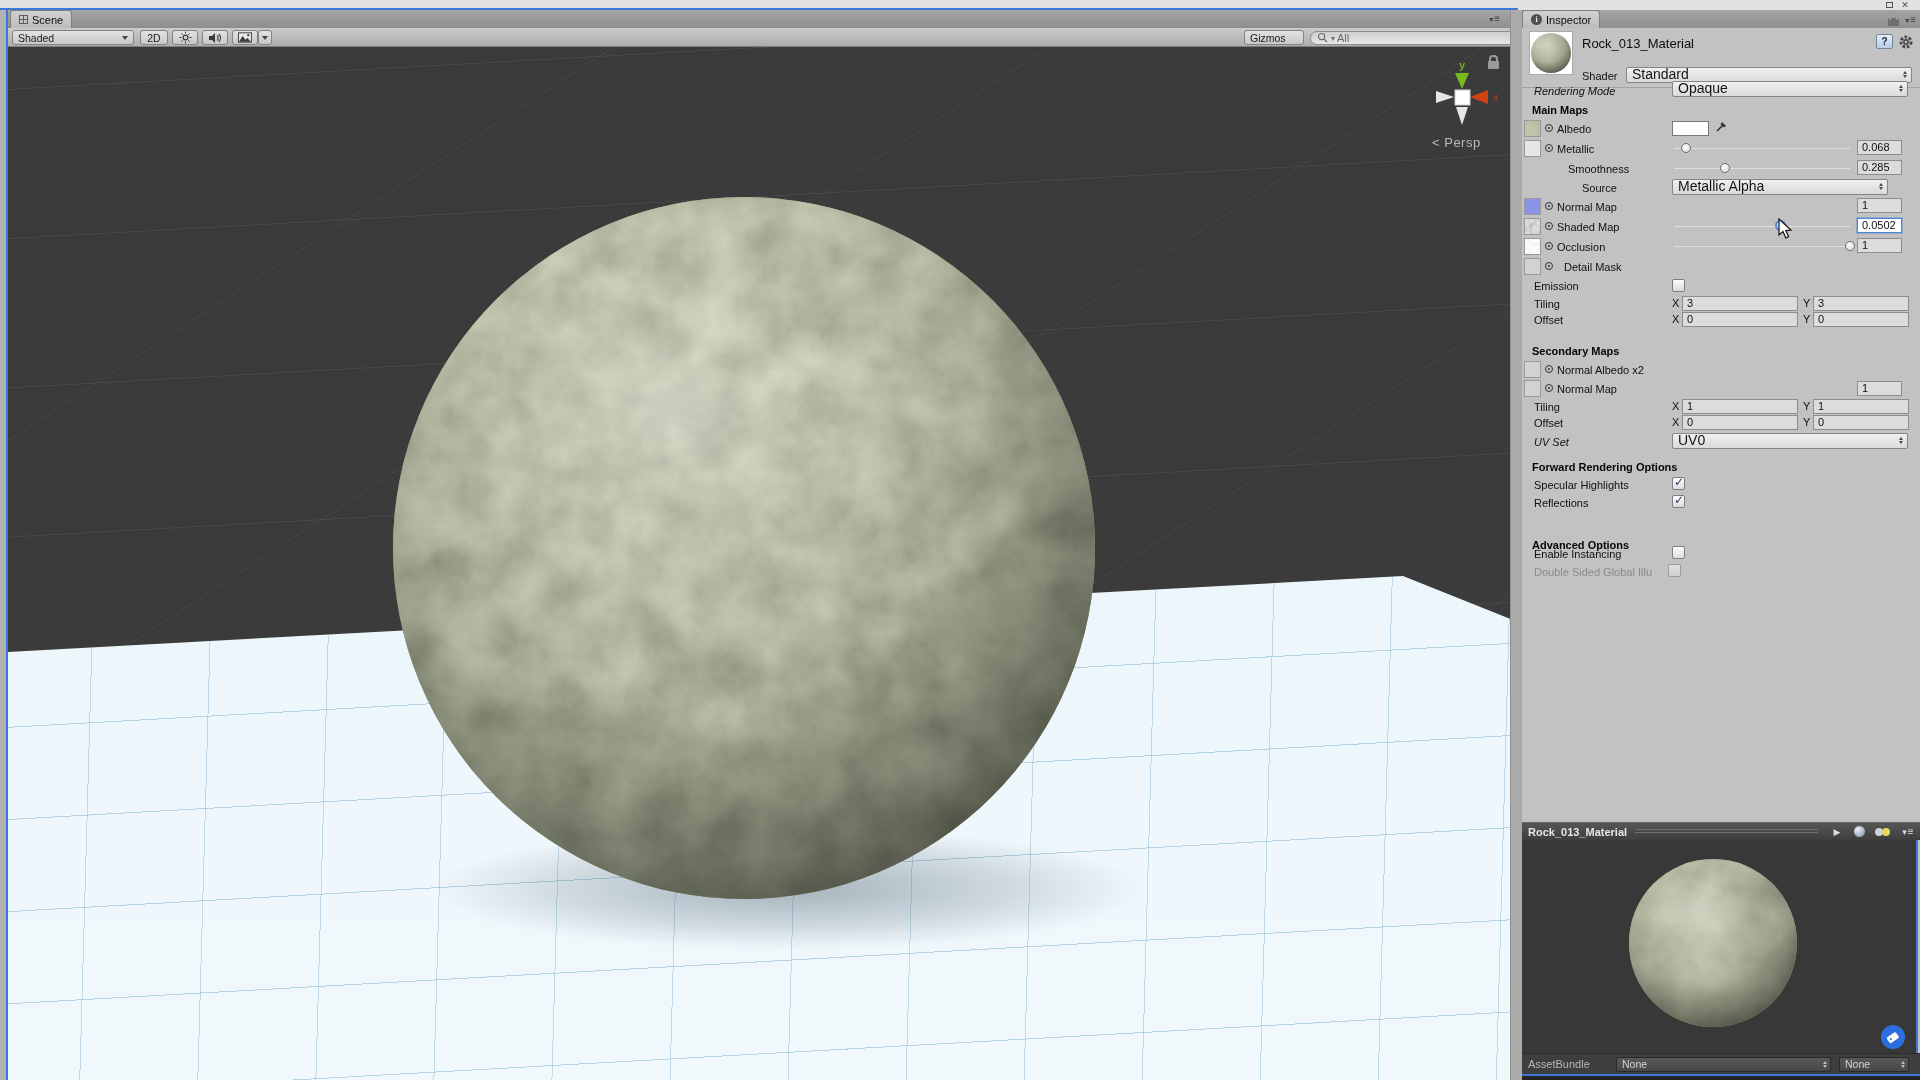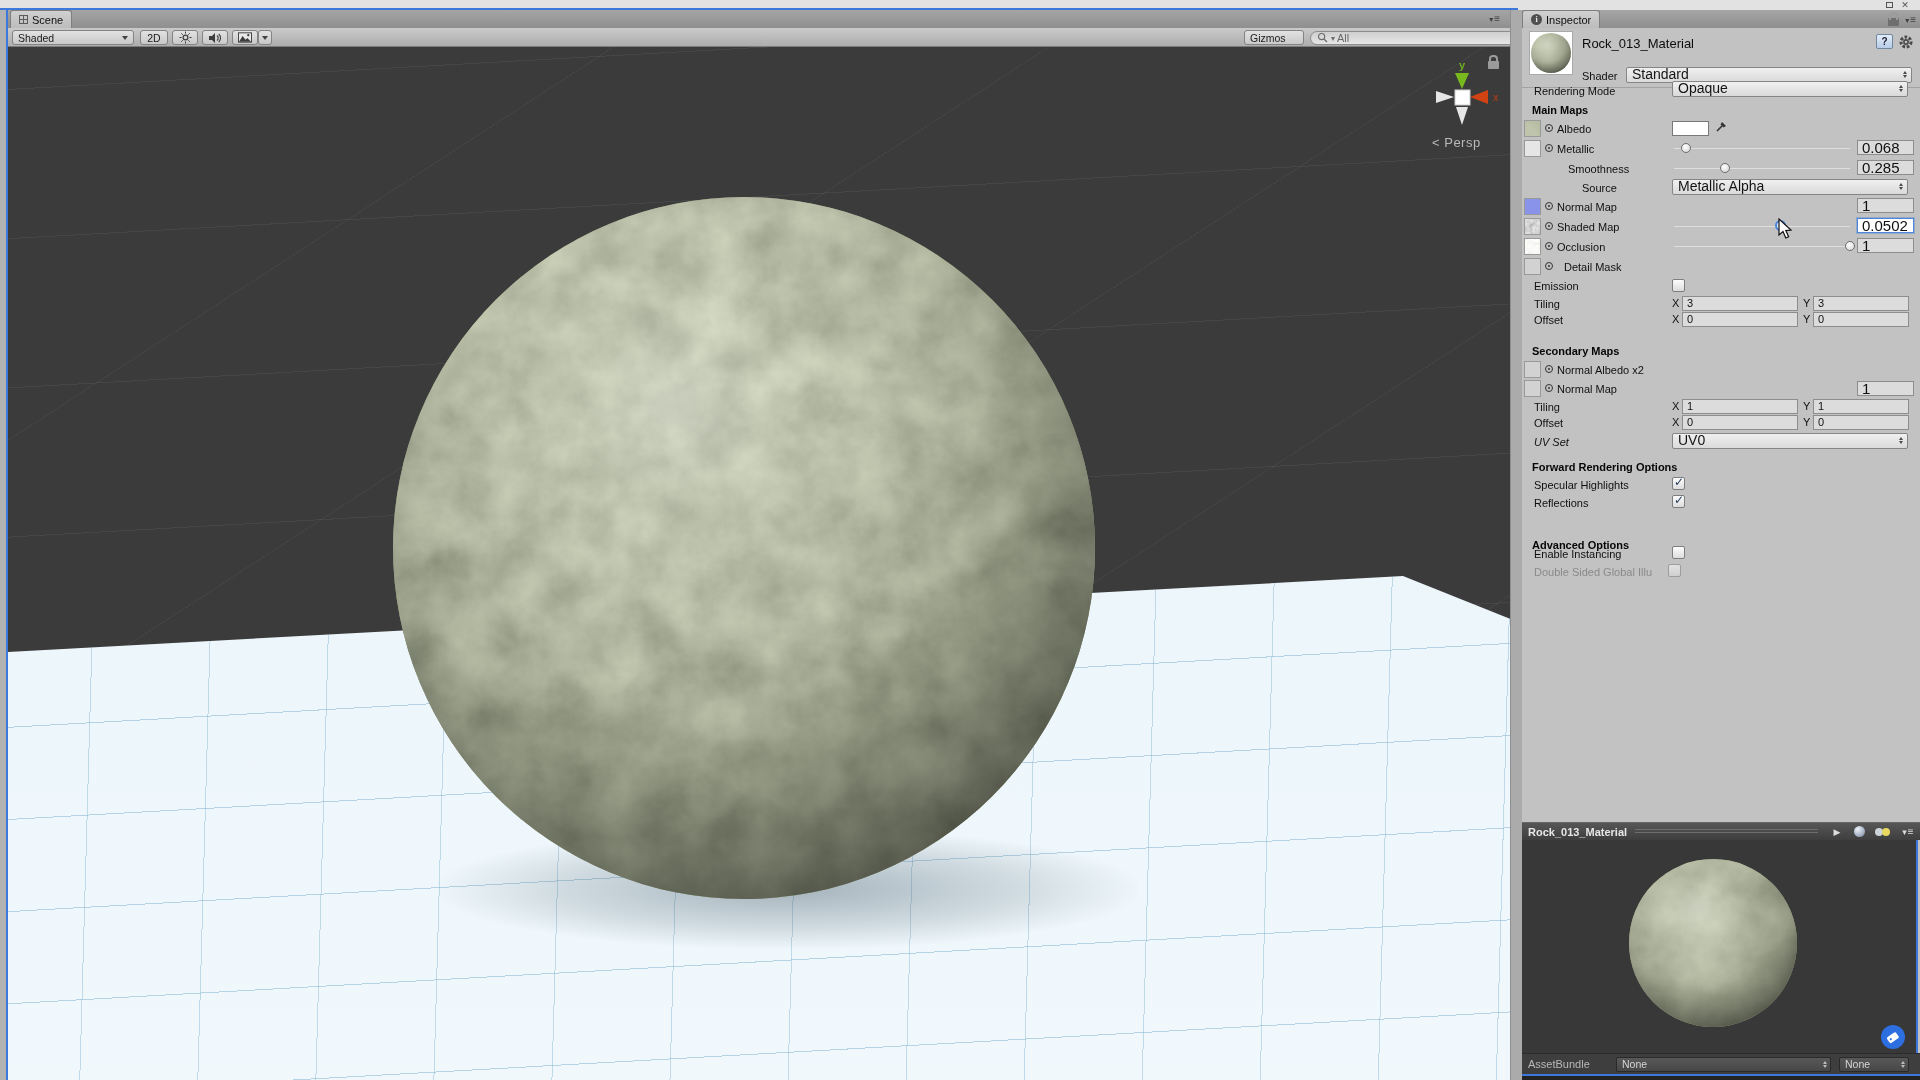--- a/index.html
+++ b/index.html
@@ -78,22 +78,22 @@
     font-size:10px; text-align:center; line-height:14px; }
   .gear-wrap { position:absolute; left:376px; top:6px; width:18px; height:16px; }
   .lbl { position:absolute; color:#101010; font-size:11px; line-height:14px; white-space:nowrap; }
   .hdr { font-weight:bold; color:#060606; }
   .dd { position:absolute; height:16px; background:linear-gradient(#f0f0f0,#dadada); border:1px solid #858585;
     border-radius:2px; display:flex; align-items:flex-end; padding:0 14px 0 5px; color:#141414; font-size:14px; }
   .dd .dcaret { position:absolute; right:4px; top:3px; display:flex; flex-direction:column; gap:1px; }
   .dd .dcaret i { display:block; width:0; height:0; border-left:2.5px solid transparent; border-right:2.5px solid transparent; }
   .dd .dcaret i.up { border-bottom:3px solid #4a4a4a; }
   .dd .dcaret i.dn { border-top:3px solid #4a4a4a; }
-  .vfield { position:absolute; height:15px; width:57px; background:#dcdcdc; border:1px solid #8d8d8d;
-    font-size:15px; line-height:13px; padding-left:4px; color:#101010; }
+  .vfield { position:absolute; height:15px; width:45px; background:#dcdcdc; border:1px solid #8d8d8d;
+    font-size:11px; line-height:13px; padding-left:4px; color:#101010; }
   .vfield.active { background:#fff; border:1px solid #4f86d8; box-shadow:0 0 0 1px rgba(90,140,215,.45); }
   .slider { position:absolute; width:176px; height:15px; }
   .slider .track { position:absolute; left:0; right:0; top:7px; height:1px; background:#7f7f7f; border-bottom:1px solid #dedede; }
   .slider .handle { position:absolute; top:2px; left:calc(var(--pct) - 5px); width:10px; height:10px; border-radius:50%;
     background:radial-gradient(circle at 40% 35%, #fdfdfd, #d5d5d5); border:1px solid #6f6f6f; }
   .slider.active .handle { background:#dceafc; border:2px solid #4f86d8; width:11px; height:11px; top:1px; }
   .thumb { position:absolute; left:2px; width:17px; height:17px; border:1px solid #999; background:#d8d8d8; overflow:hidden; }
   .pick { position:absolute; left:23px; width:8px; height:8px; border:1px solid #333; border-radius:50%; }
   .pick::after { content:''; position:absolute; left:2px; top:2px; width:2px; height:2px; background:#333; border-radius:50%; }
   .swatch { position:absolute; width:37px; height:15px; background:#fff; border:1px solid #787878; }
@@ -310,21 +310,21 @@
       <div class="lbl" style="left:60px; top:41px;">Shader</div>
       <div class="dd" style="left:104px; top:39px; width:286px;">
         <span>Standard</span>
         <span class="dcaret">
             <i class="up"></i>
             <i class="dn"></i>
           </span>
       </div>
     </div>
 
-    <div class="lbl" style="left:12px; top:74px;">Rendering Mode</div>
+    <div class="lbl" style="left:12px; top:74px;font-style:italic;">Rendering Mode</div>
     <div class="dd" style="left:150px; top:71px; width:236px;">
       <span>Opaque</span>
       <span class="dcaret">
           <i class="up"></i>
           <i class="dn"></i>
         </span>
     </div>
 
     <div class="lbl hdr" style="left:10px; top:93px;">Main Maps</div>
 
@@ -353,21 +353,21 @@
     <div class="vfield" style="left:335px; top:130px;">0.068</div>
 
     <div class="lbl" style="left:46px; top:152px;">Smoothness</div>
     <div class="slider" style="left: 152px; top: 151px; --pct: 29%;">
       <div class="track"></div>
         <div class="handle"></div>
     </div>
     <div class="vfield" style="left:335px; top:150px;">0.285</div>
 
     <div class="lbl" style="left:60px; top:171px;">Source</div>
-    <div class="dd" style="left:150px; top:169px; width:236px;">
+    <div class="dd" style="left:150px; top:169px; width:216px;">
       <span>Metallic Alpha</span>
       <span class="dcaret">
           <i class="up"></i>
           <i class="dn"></i>
         </span>
     </div>
 
     <div class="thumb" style="top:188px; background:#8a93ea;"></div>
     <div class="pick" style="top:192px;"></div>
     <div class="lbl" style="left:35px; top:190px;">Normal Map</div>

